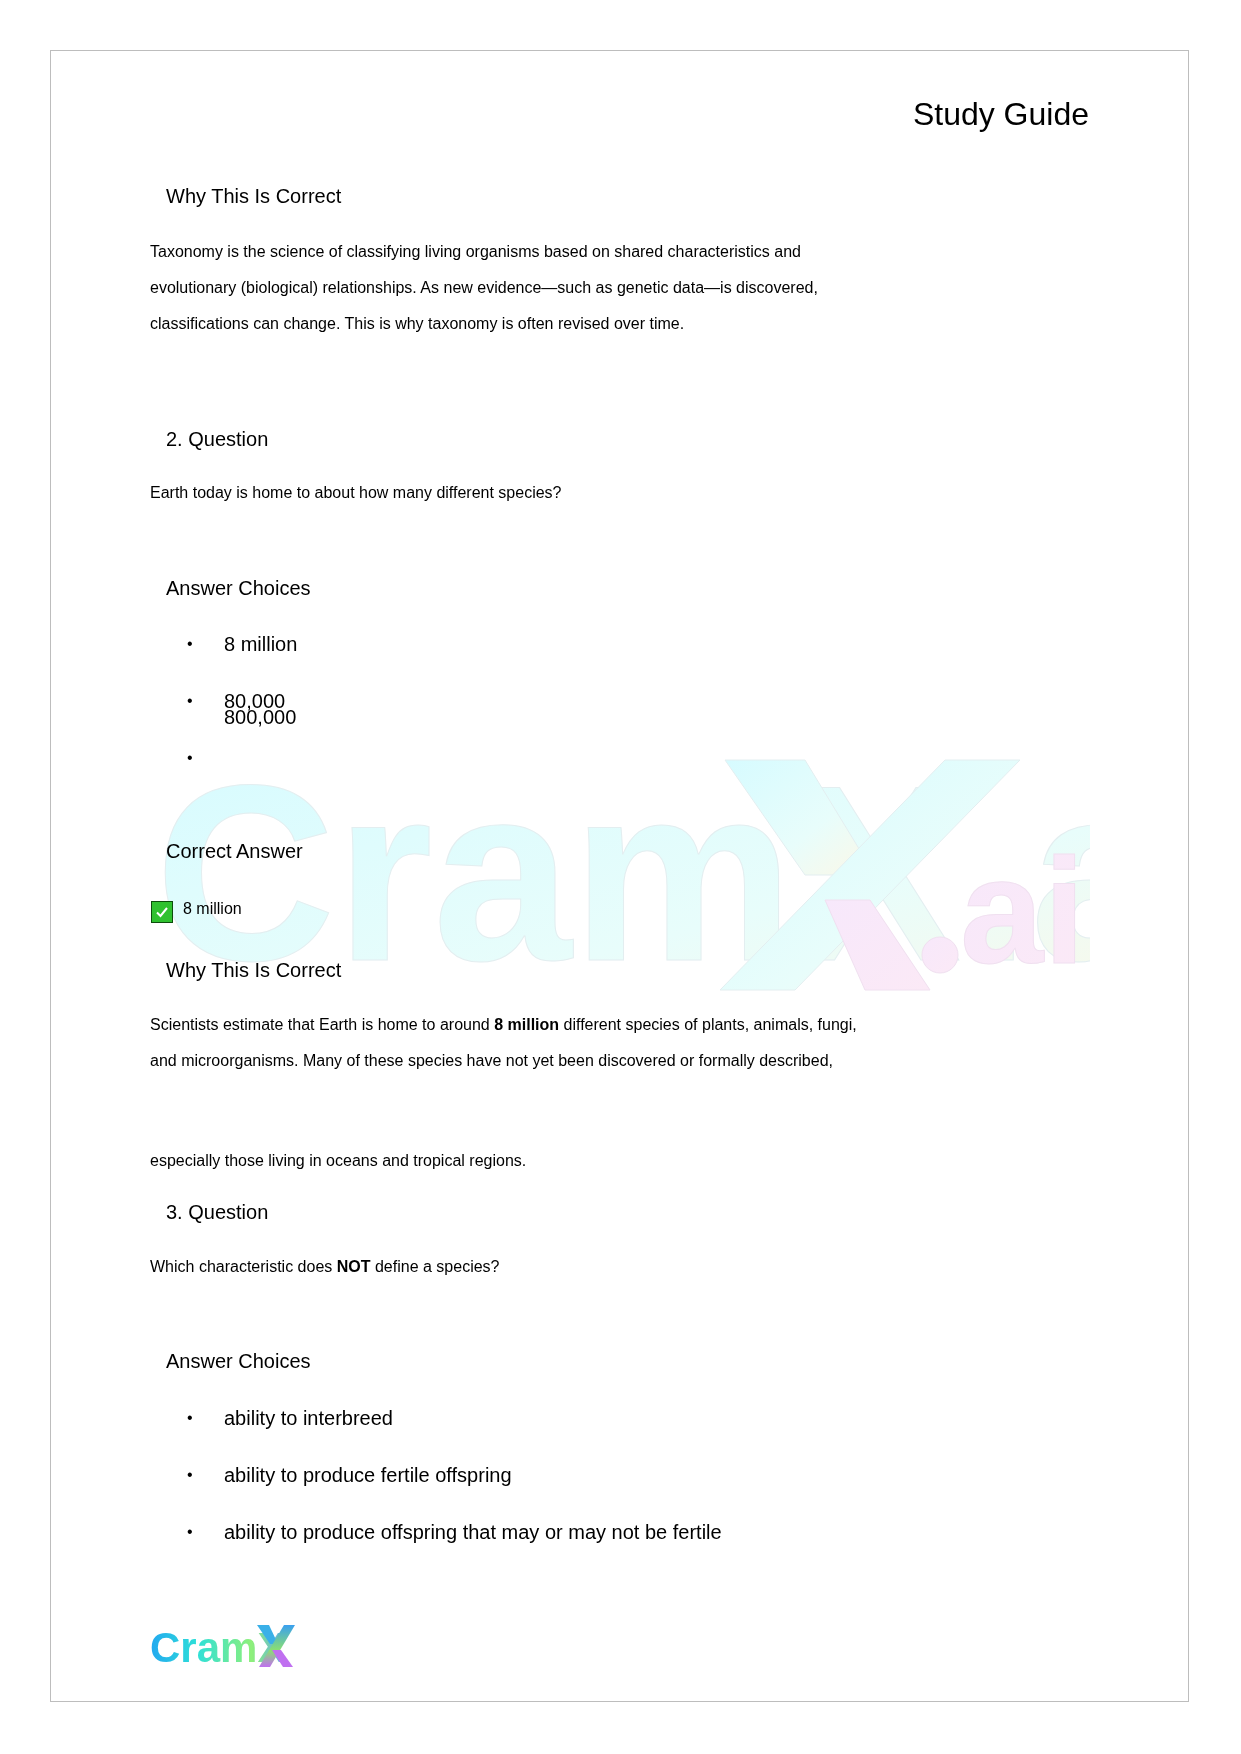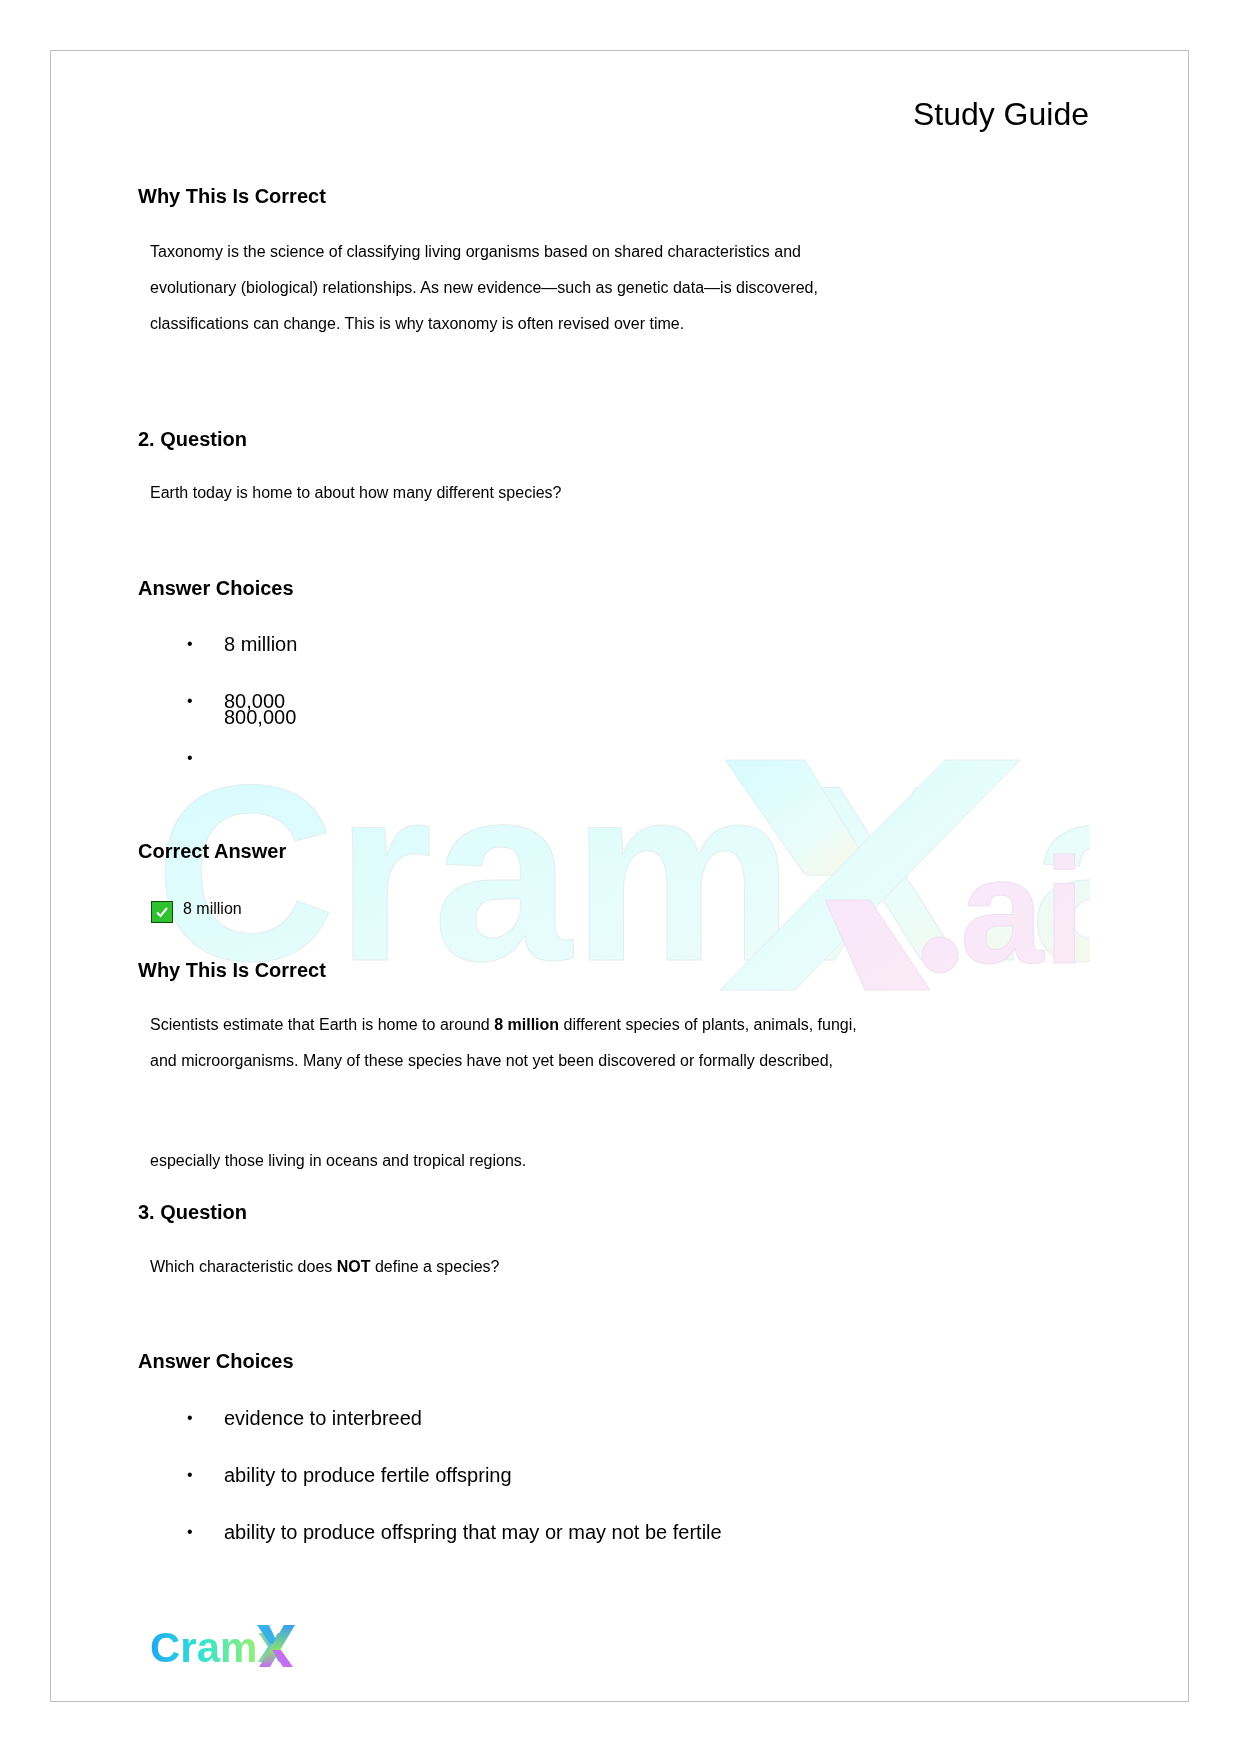--- a/index.html
+++ b/index.html
@@ -2,21 +2,21 @@
 <html><head>
 <meta charset="utf-8">
 <style>
   html, body { margin: 0; padding: 0; background: #ffffff; }
   body { width: 1241px; height: 1754px; position: relative; overflow: hidden;
          font-family: "Liberation Sans", sans-serif; color: #000; }
   .page { position: absolute; left: 50px; top: 50px; width: 1139px; height: 1652px;
           border: 1.5px solid #bdbdbd; box-sizing: border-box; background: #fff; }
   .abs { position: absolute; white-space: nowrap; }
   .title { font-size: 32px; font-weight: normal; right: 152px; top: 88px; margin-top: 8px; }
-  .h { font-size: 20px; font-weight: bold; left: 138px; }
+  .h { font-size: 20px; font-weight: normal; left: 166px; }
   .p { font-size: 16px; left: 150px; }
   .li { font-size: 20px; left: 224px; }
   .bullet { font-size: 16px; left: 187px; }
   .check { position: absolute; left: 151px; width: 22px; height: 22px; background: #2fc12f;
            border: 1.5px solid #0c4d0c; box-sizing: border-box; }
   .check svg { position: absolute; left: 3px; top: 3px; }
   .watermark { position: absolute; left: 155px; top: 755px; width: 935px; height: 240px;
                pointer-events: none; }
   .logo { position: absolute; left: 150px; top: 1622px; }
 </style>
@@ -74,21 +74,21 @@
 <div class="abs h" style="top:959px">Why This Is Correct</div>
 <div class="abs p" style="top:1016px"><span>Scientists estimate that Earth is home to around </span><b>8 million</b><span> different species of plants, animals, fungi,</span></div>
 <div class="abs p" style="top:1052px">and microorganisms. Many of these species have not yet been discovered or formally described,</div>
 <div class="abs p" style="top:1152px">especially those living in oceans and tropical regions.</div>
 
 <div class="abs h" style="top:1201px">3. Question</div>
 <div class="abs p" style="top:1258px"><span>Which characteristic does </span><b>NOT</b><span> define a species?</span></div>
 <div class="abs h" style="top:1350px">Answer Choices</div>
 
 <div class="abs bullet" style="top:1409px">•</div>
-<div class="abs li" style="top:1407px">evidence to interbreed</div>
+<div class="abs li" style="top:1407px">ability to interbreed</div>
 <div class="abs bullet" style="top:1466px">•</div>
 <div class="abs li" style="top:1464px">ability to produce fertile offspring</div>
 <div class="abs bullet" style="top:1523px">•</div>
 <div class="abs li" style="top:1521px">ability to produce offspring that may or may not be fertile</div>
 
 <svg class="logo" width="150" height="50" viewBox="0 0 150 50">
   <defs>
     <linearGradient id="lg" x1="0" y1="0" x2="1" y2="0">
       <stop offset="0" stop-color="#22a8f0"></stop>
       <stop offset="0.35" stop-color="#2ee0d8"></stop>

